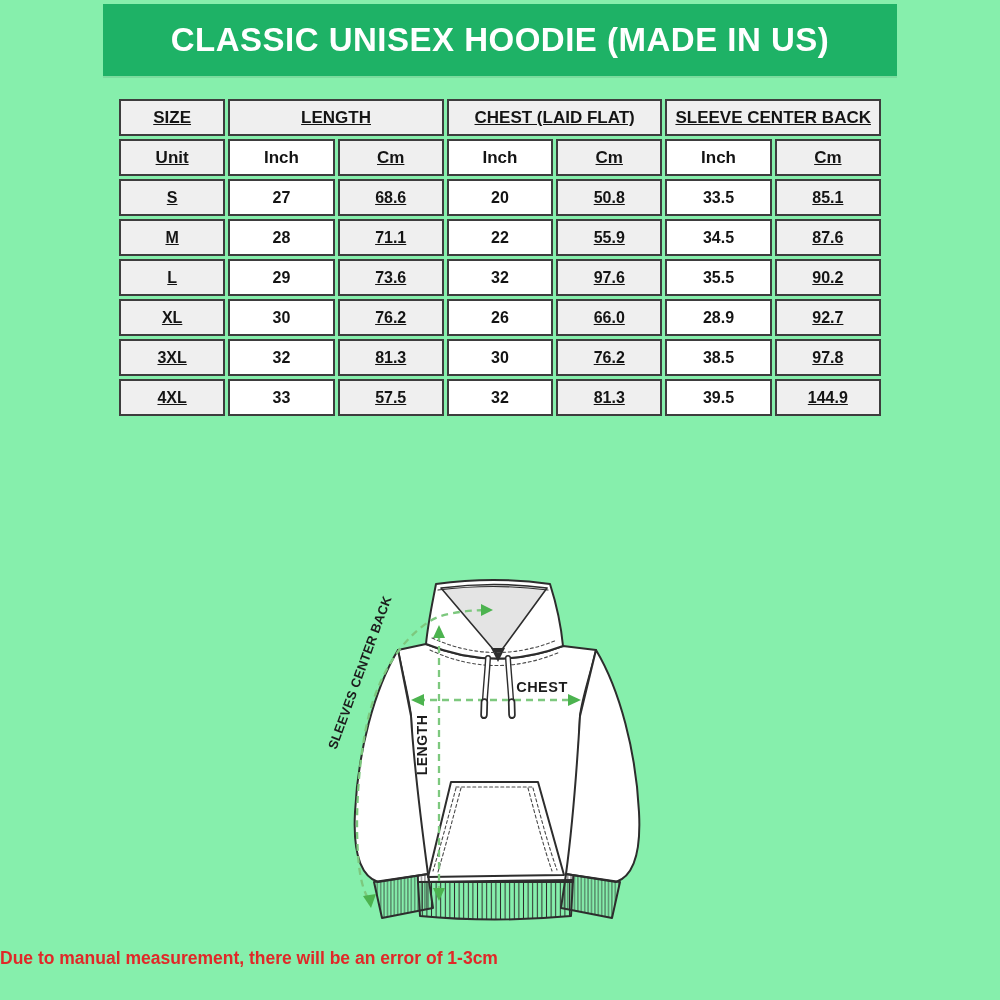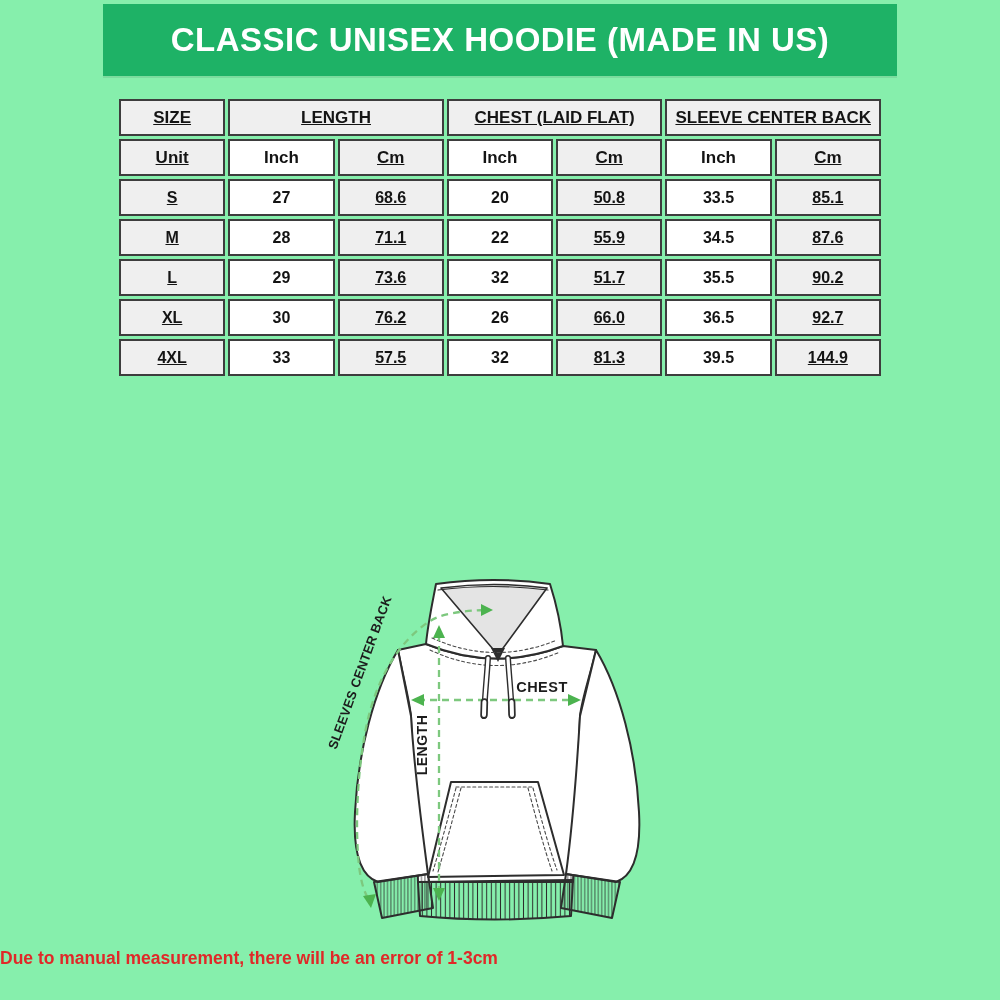--- a/index.html
+++ b/index.html
@@ -84,32 +84,41 @@
       <td>22</td>
       <td class="g">55.9</td>
       <td>34.5</td>
       <td class="g">87.6</td>
     </tr>
     <tr>
       <td class="g">L</td>
       <td>29</td>
       <td class="g">73.6</td>
       <td>32</td>
-      <td class="g">51.7</td>
+      <td class="g">97.6</td>
       <td>35.5</td>
       <td class="g">90.2</td>
     </tr>
     <tr>
       <td class="g">XL</td>
       <td>30</td>
       <td class="g">76.2</td>
       <td>26</td>
       <td class="g">66.0</td>
-      <td>36.5</td>
+      <td>28.9</td>
       <td class="g">92.7</td>
+    </tr>
+    <tr>
+      <td class="g">3XL</td>
+      <td>32</td>
+      <td class="g">81.3</td>
+      <td>30</td>
+      <td class="g">76.2</td>
+      <td>38.5</td>
+      <td class="g">97.8</td>
     </tr>
     <tr>
       <td class="g">4XL</td>
       <td>33</td>
       <td class="g">57.5</td>
       <td>32</td>
       <td class="g">81.3</td>
       <td>39.5</td>
       <td class="g">144.9</td>
     </tr>

